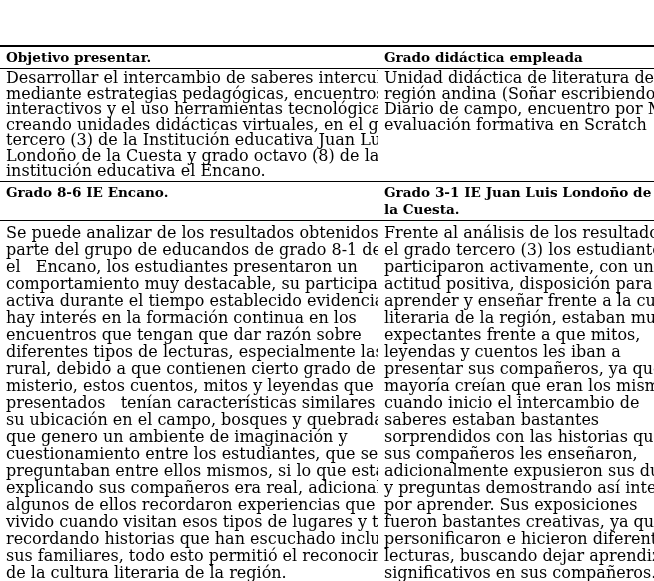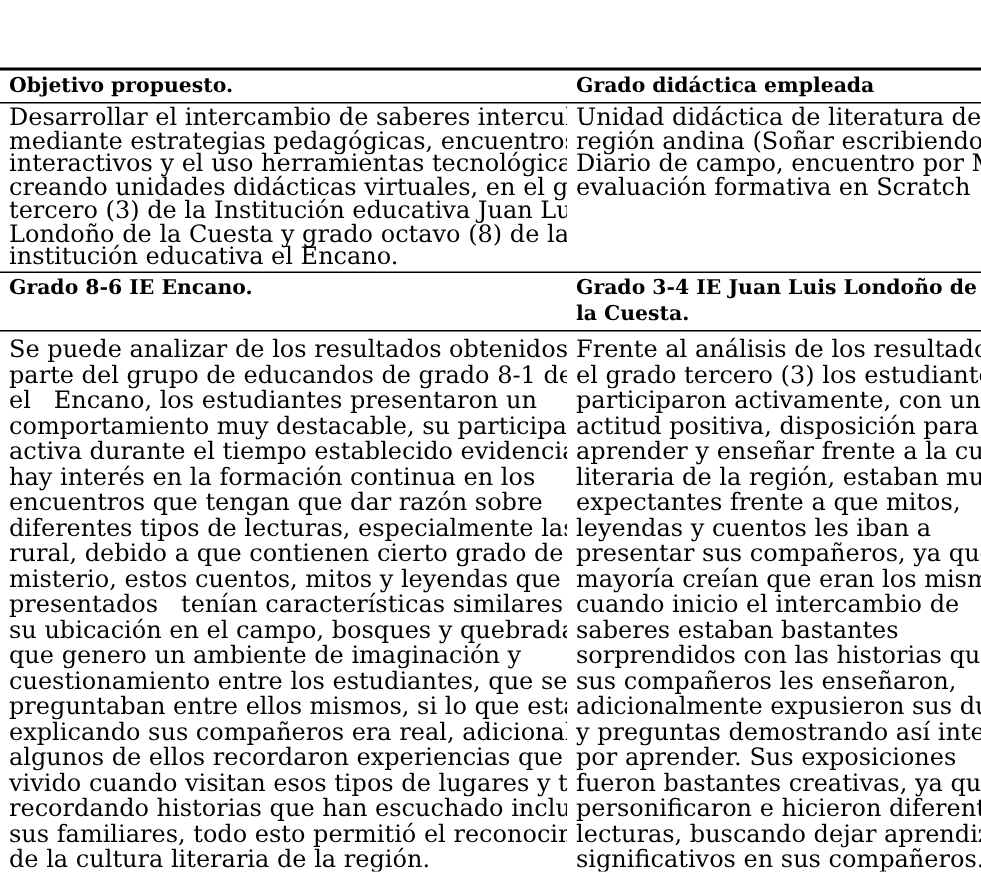--- a/index.html
+++ b/index.html
@@ -59,39 +59,39 @@
 <body>
 
 <div class="page">
   <table class="doc-table">
     <colgroup>
       <col class="c1">
       <col class="c2">
     </colgroup>
     <tbody>
       <tr class="hdr">
-        <th>Objetivo propuesto.</th>
+        <th>Objetivo presentar.</th>
         <th>Grado didáctica empleada</th>
       </tr>
       <tr class="body b1">
         <td>Desarrollar el intercambio de saberes interculturales
 mediante estrategias pedagógicas, encuentros
 interactivos y el uso herramientas tecnológicas
 creando unidades didácticas virtuales, en el grado
 tercero (3) de la Institución educativa Juan Luis
 Londoño de la Cuesta y grado octavo (8) de la
 institución educativa el Encano.</td>
         <td>Unidad didáctica de literatura de la
 región andina (Soñar escribiendo)
 Diario de campo, encuentro por Meet.
 evaluación formativa en Scratch</td>
       </tr>
       <tr class="hdr">
         <th>Grado 8-6 IE Encano.</th>
-        <th>Grado 3-4 IE Juan Luis Londoño de
+        <th>Grado 3-1 IE Juan Luis Londoño de
 la Cuesta.</th>
       </tr>
       <tr class="body b2">
         <td>Se puede analizar de los resultados obtenidos por
 parte del grupo de educandos de grado 8-1 de la IEM
 el   Encano, los estudiantes presentaron un
 comportamiento muy destacable, su participación
 activa durante el tiempo establecido evidencia que
 hay interés en la formación continua en los
 encuentros que tengan que dar razón sobre

